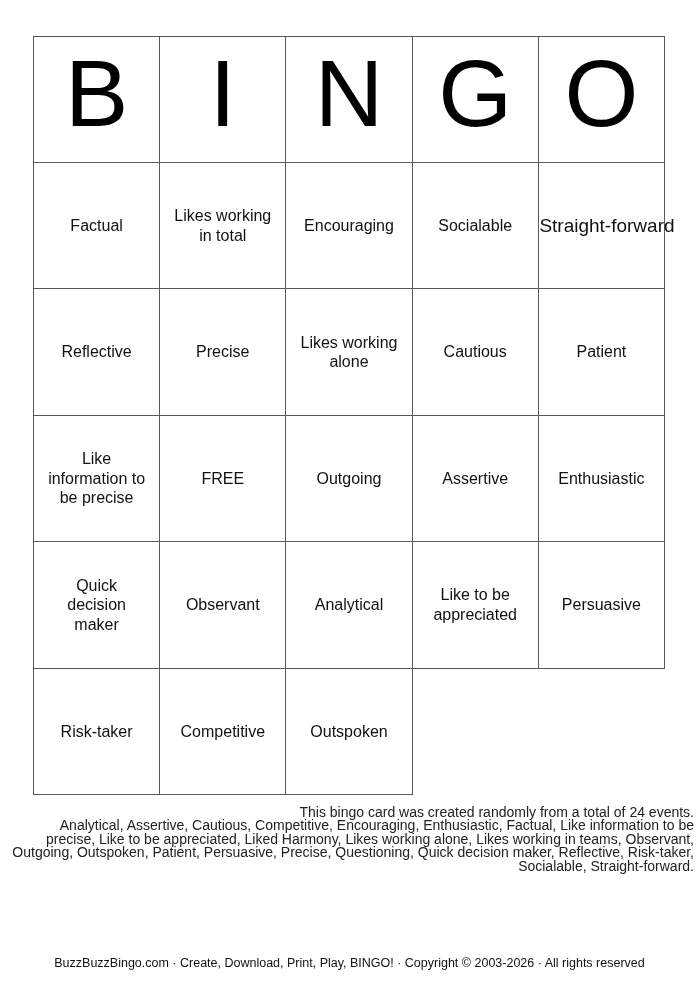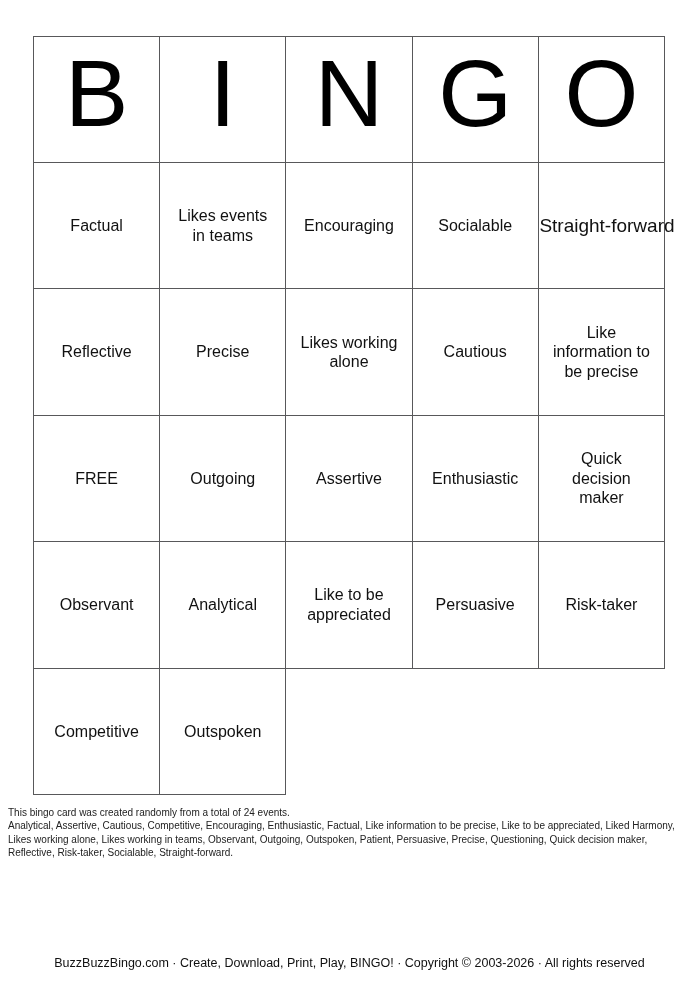--- a/index.html
+++ b/index.html
@@ -54,23 +54,24 @@
   }
   .cell.fit .cell-text {
     max-width: 124px;
     white-space: nowrap;
   }
   .notes {
     position: absolute;
     left: 8px;
     top: 806px;
     width: 686px;
-    font-size: 10px;
+    font-size: 14px;
     line-height: 13.4px;
     color: #222;
+    text-align: right;
   }
   .credits {
     position: absolute;
     left: 0;
     top: 956px;
     width: 699px;
     text-align: center;
     font-size: 12.5px;
     color: #111;
   }
@@ -93,21 +94,21 @@
       <span>G</span>
     </div>
   <div class="hcell">
       <span>O</span>
     </div>
 
   <div class="cell">
       <span class="cell-text">Factual</span>
     </div>
   <div class="cell">
-      <span class="cell-text">Likes events in teams</span>
+      <span class="cell-text">Likes working in total</span>
     </div>
   <div class="cell">
       <span class="cell-text">Encouraging</span>
     </div>
   <div class="cell">
       <span class="cell-text">Socialable</span>
     </div>
 
   <div class="cell fit">
       <span class="cell-text">Straight-forward</span>
@@ -118,20 +119,23 @@
   <div class="cell">
       <span class="cell-text">Precise</span>
     </div>
   <div class="cell">
       <span class="cell-text">Likes working alone</span>
     </div>
   <div class="cell">
       <span class="cell-text">Cautious</span>
     </div>
 
+  <div class="cell">
+      <span class="cell-text">Patient</span>
+    </div>
   <div class="cell">
       <span class="cell-text">Like information to be precise</span>
     </div>
   <div class="cell">
       <span class="cell-text">FREE</span>
     </div>
   <div class="cell">
       <span class="cell-text">Outgoing</span>
     </div>
   <div class="cell">

